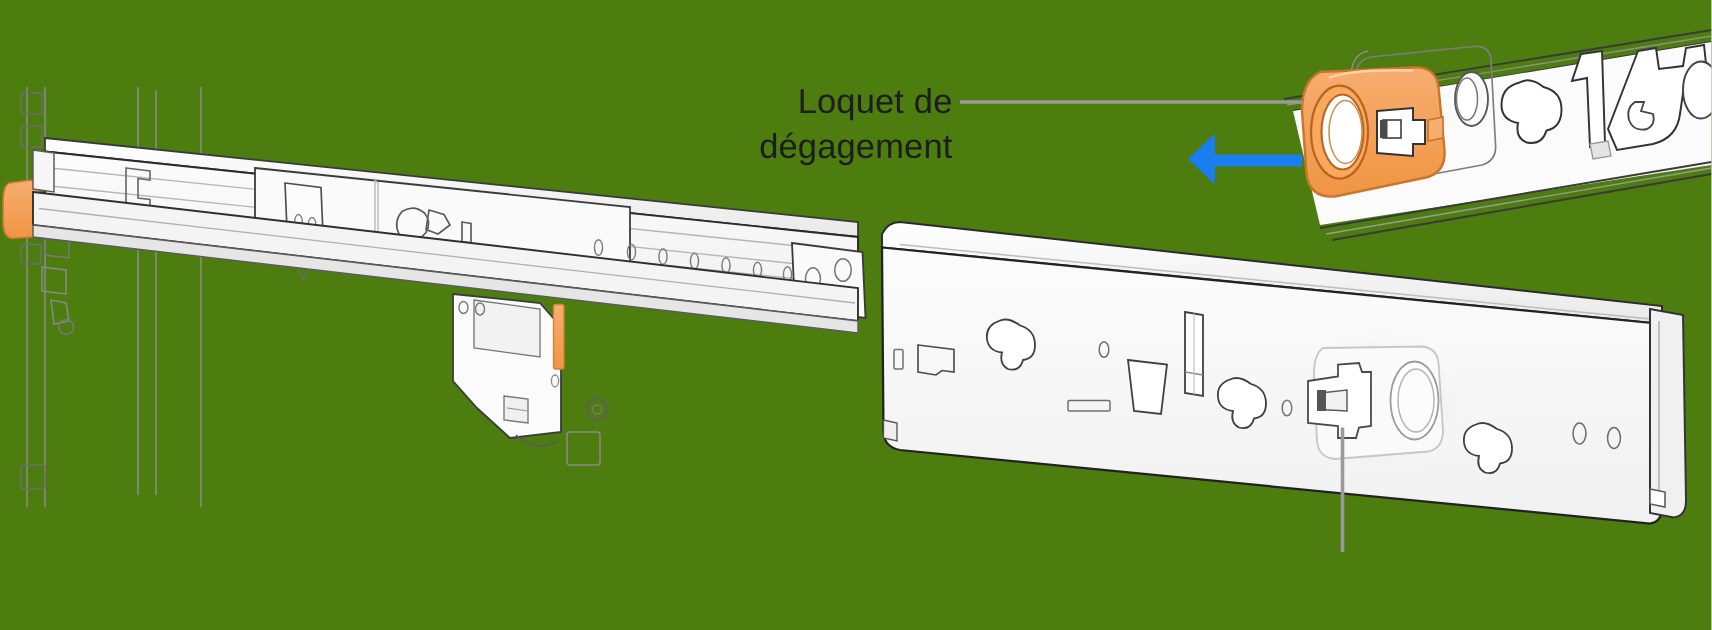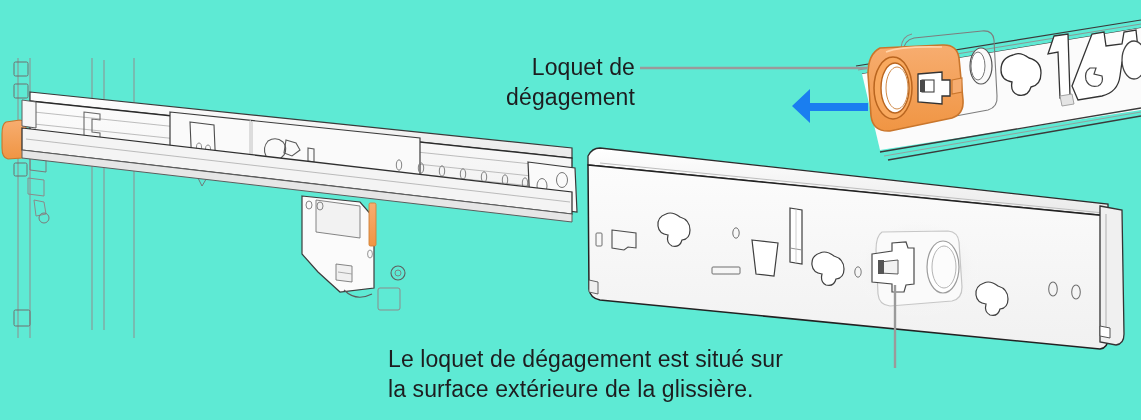--- a/index.html
+++ b/index.html
@@ -9,21 +9,21 @@
     background: #ffffff;
   }
   body {
     font-family: "Liberation Sans", sans-serif;
     -webkit-font-smoothing: antialiased;
   }
   #stage {
     position: relative;
     width: 1141px;
     height: 420px;
-    background: #5eead4;
+    background: #4d7c0f;
     overflow: hidden;
   }
   #art {
     position: absolute;
     inset: 0;
     width: 1141px;
     height: 420px;
     display: block;
   }
   .label {
@@ -304,16 +304,14 @@
 
     <g>
       <line x1="640" y1="68" x2="868" y2="68" stroke="#9a9a9a" stroke-width="2.4"></line>
       <line x1="895" y1="285" x2="895" y2="368" stroke="#9a9a9a" stroke-width="2.4"></line>
     </g>
   </svg>
 
   <div class="label" id="label-latch">Loquet de
 dégagement</div>
 
-  <div class="label" id="label-caption">Le loquet de dégagement est situé sur
-la surface extérieure de la glissière.</div>
 
 </div>
 
 </body></html>

